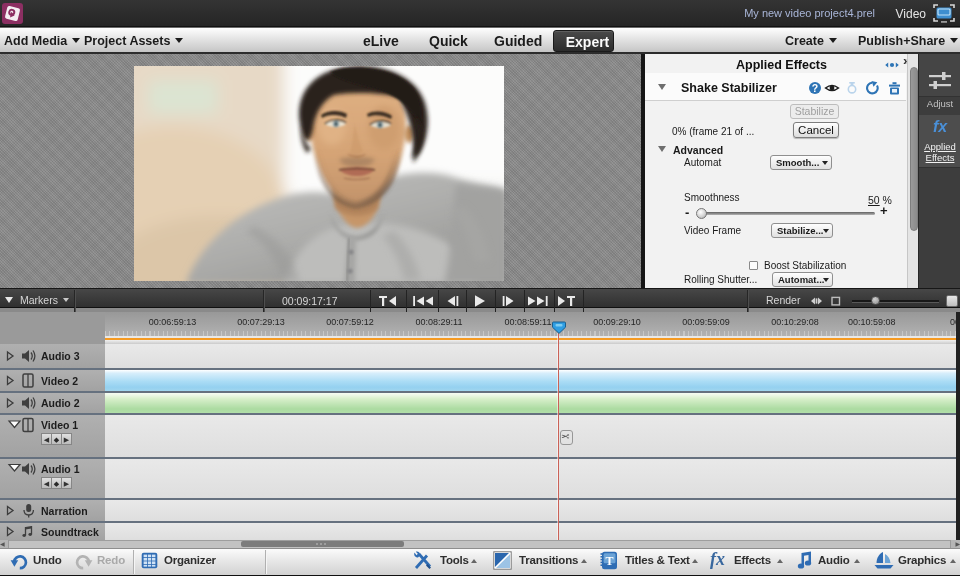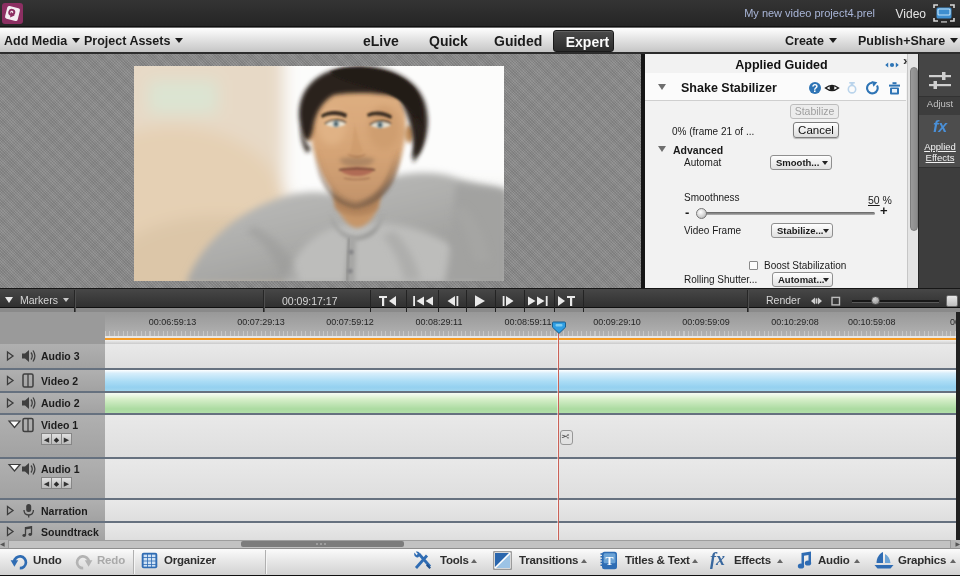--- a/index.html
+++ b/index.html
@@ -199,21 +199,21 @@
     <g filter="url(#b1)">
       <path d="M221,58 C223,70 227,80 229,85 C227,89 220,90 216,87 C218,79 219,69 221,58 Z" fill="#c08a5a" opacity=".3"></path>
       <path d="M213,87 C218,91 228,91 232,87 C230,93 216,93 213,87 Z" fill="#a9764c" opacity=".85"></path>
       <path d="M206,104 C214,100 232,100 240,104 C233,112 213,112 206,104 Z" fill="#b06c55"></path>
       <path d="M205,104 C214,102 232,102 241,104" stroke="#5f3c2d" stroke-width="1.5" fill="none"></path>
       <path d="M210,112 C216,114 229,114 236,112" stroke="#8a5a42" stroke-width="1.2" fill="none" opacity=".7"></path>
     </g>
   </svg>
 
   <div id="panel" class="abs">
-    <div class="ttl abs">Applied Guided</div>
+    <div class="ttl abs">Applied Effects</div>
     <svg class="abs" style="left:240px;top:6px;" width="14" height="10" viewBox="0 0 14 10">
         <circle cx="7" cy="5" r="2.1" fill="#2e75b6"></circle>
         <path d="M3.2 2.6 L3.2 7.4 L0.2 5 Z M10.8 2.6 L10.8 7.4 L13.8 5 Z" fill="#2e75b6"></path>
       </svg>
     <div class="abs" style="left:258px;top:-1px;font-size:13.5px;font-weight:bold;color:#333;">»</div>
     <div class="hdr abs"></div>
     <div class="abs tri-g" style="left:13px;top:30px;"></div>
     <div id="shaketxt" class="abs">Shake Stabilizer</div>
 
     <svg class="abs" style="left:163px;top:27px;" width="92" height="14" viewBox="0 0 92 14">

